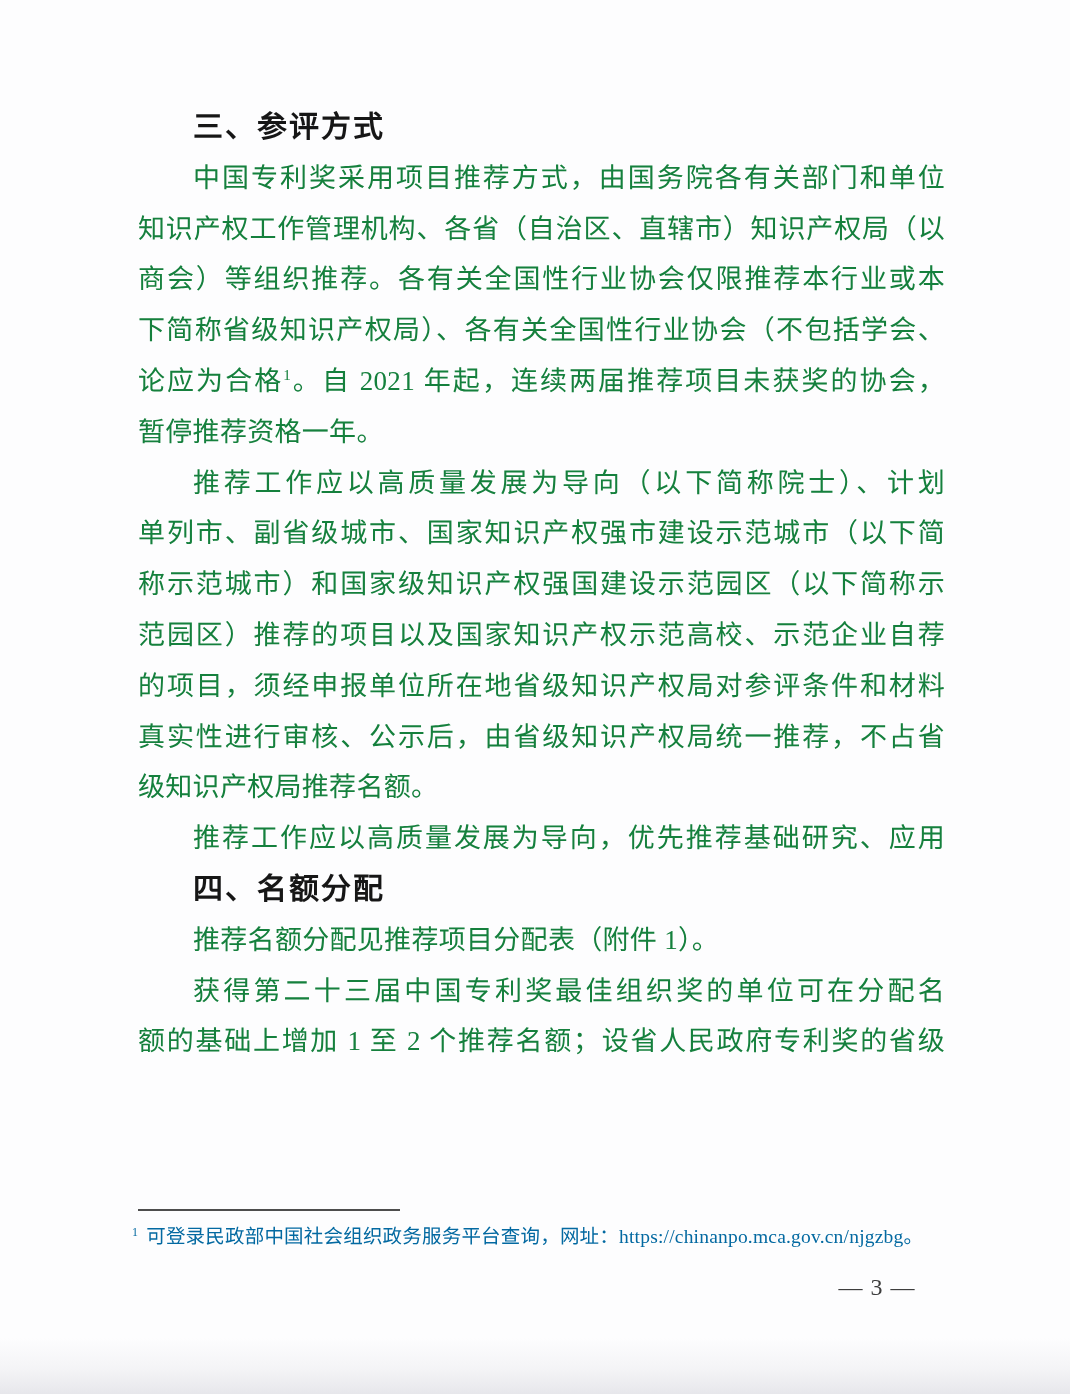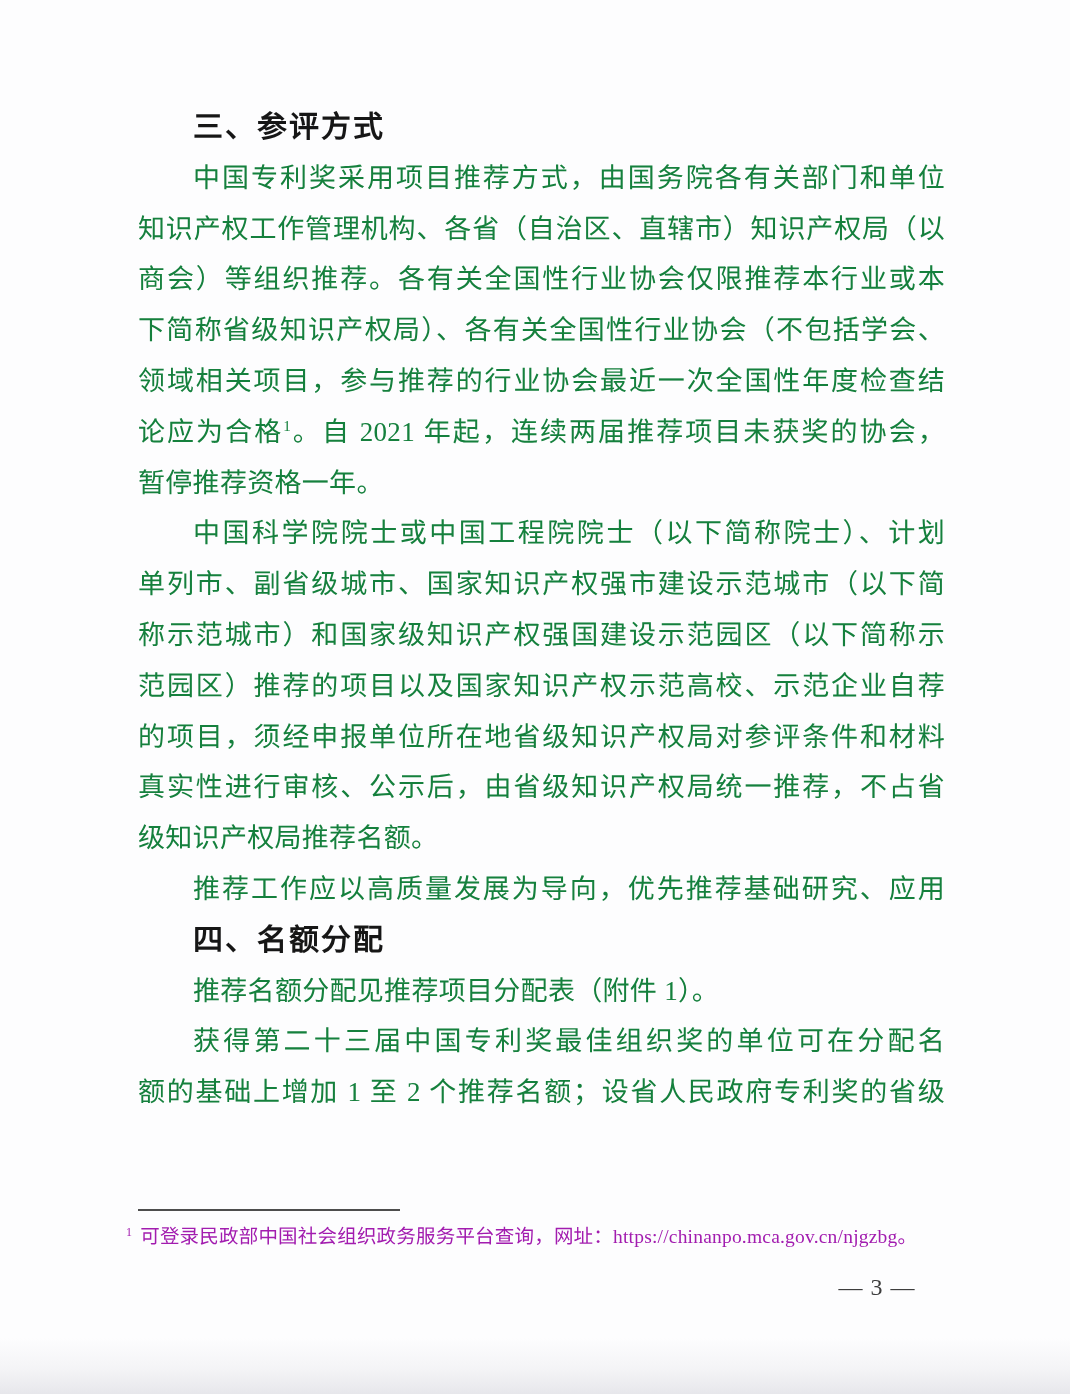--- a/index.html
+++ b/index.html
@@ -67,26 +67,26 @@
   .footnote-rule {
     position: absolute;
     left: 138px;
     top: 1209px;
     width: 262px;
     height: 2px;
     background: #4d4d4d;
   }
   .footnote {
     position: absolute;
-    left: 126px;
+    left: 132px;
     top: 1222px;
     width: 800px;
     font-size: 19.5px;
     line-height: 30px;
-    color: #a21caf;
+    color: #0369a1;
     letter-spacing: 0.2px;
   }
   .footnote .fn-marker {
     font-size: 12px;
     vertical-align: super;
     line-height: 0;
     margin-right: 8px;
   }
   .page-number {
     position: absolute;
@@ -103,24 +103,23 @@
 <body>
 
 <div class="page">
 
   <div class="text-block">
     <div class="line heading indent">三、参评方式</div>
     <div class="line indent">中国专利奖采用项目推荐方式，由国务院各有关部门和单位</div>
     <div class="line">知识产权工作管理机构、各省（自治区、直辖市）知识产权局（以</div>
     <div class="line">商会）等组织推荐。各有关全国性行业协会仅限推荐本行业或本</div>
     <div class="line">下简称省级知识产权局）、各有关全国性行业协会（不包括学会、</div>
-    <div class="line">领域相关项目，参与推荐的行业协会最近一次全国性年度检查结</div>
     <div class="line"><span>论应为合格</span><sup class="fn-ref">1</sup><span>。自 2021 年起，连续两届推荐项目未获奖的协会，</span></div>
     <div class="line last">暂停推荐资格一年。</div>
-    <div class="line indent">中国科学院院士或中国工程院院士（以下简称院士）、计划</div>
+    <div class="line indent">推荐工作应以高质量发展为导向（以下简称院士）、计划</div>
     <div class="line">单列市、副省级城市、国家知识产权强市建设示范城市（以下简</div>
     <div class="line">称示范城市）和国家级知识产权强国建设示范园区（以下简称示</div>
     <div class="line">范园区）推荐的项目以及国家知识产权示范高校、示范企业自荐</div>
     <div class="line">的项目，须经申报单位所在地省级知识产权局对参评条件和材料</div>
     <div class="line">真实性进行审核、公示后，由省级知识产权局统一推荐，不占省</div>
     <div class="line last">级知识产权局推荐名额。</div>
     <div class="line indent">推荐工作应以高质量发展为导向，优先推荐基础研究、应用</div>
     <div class="line heading indent">四、名额分配</div>
     <div class="line last indent">推荐名额分配见推荐项目分配表（附件 1）。</div>
     <div class="line indent">获得第二十三届中国专利奖最佳组织奖的单位可在分配名</div>

